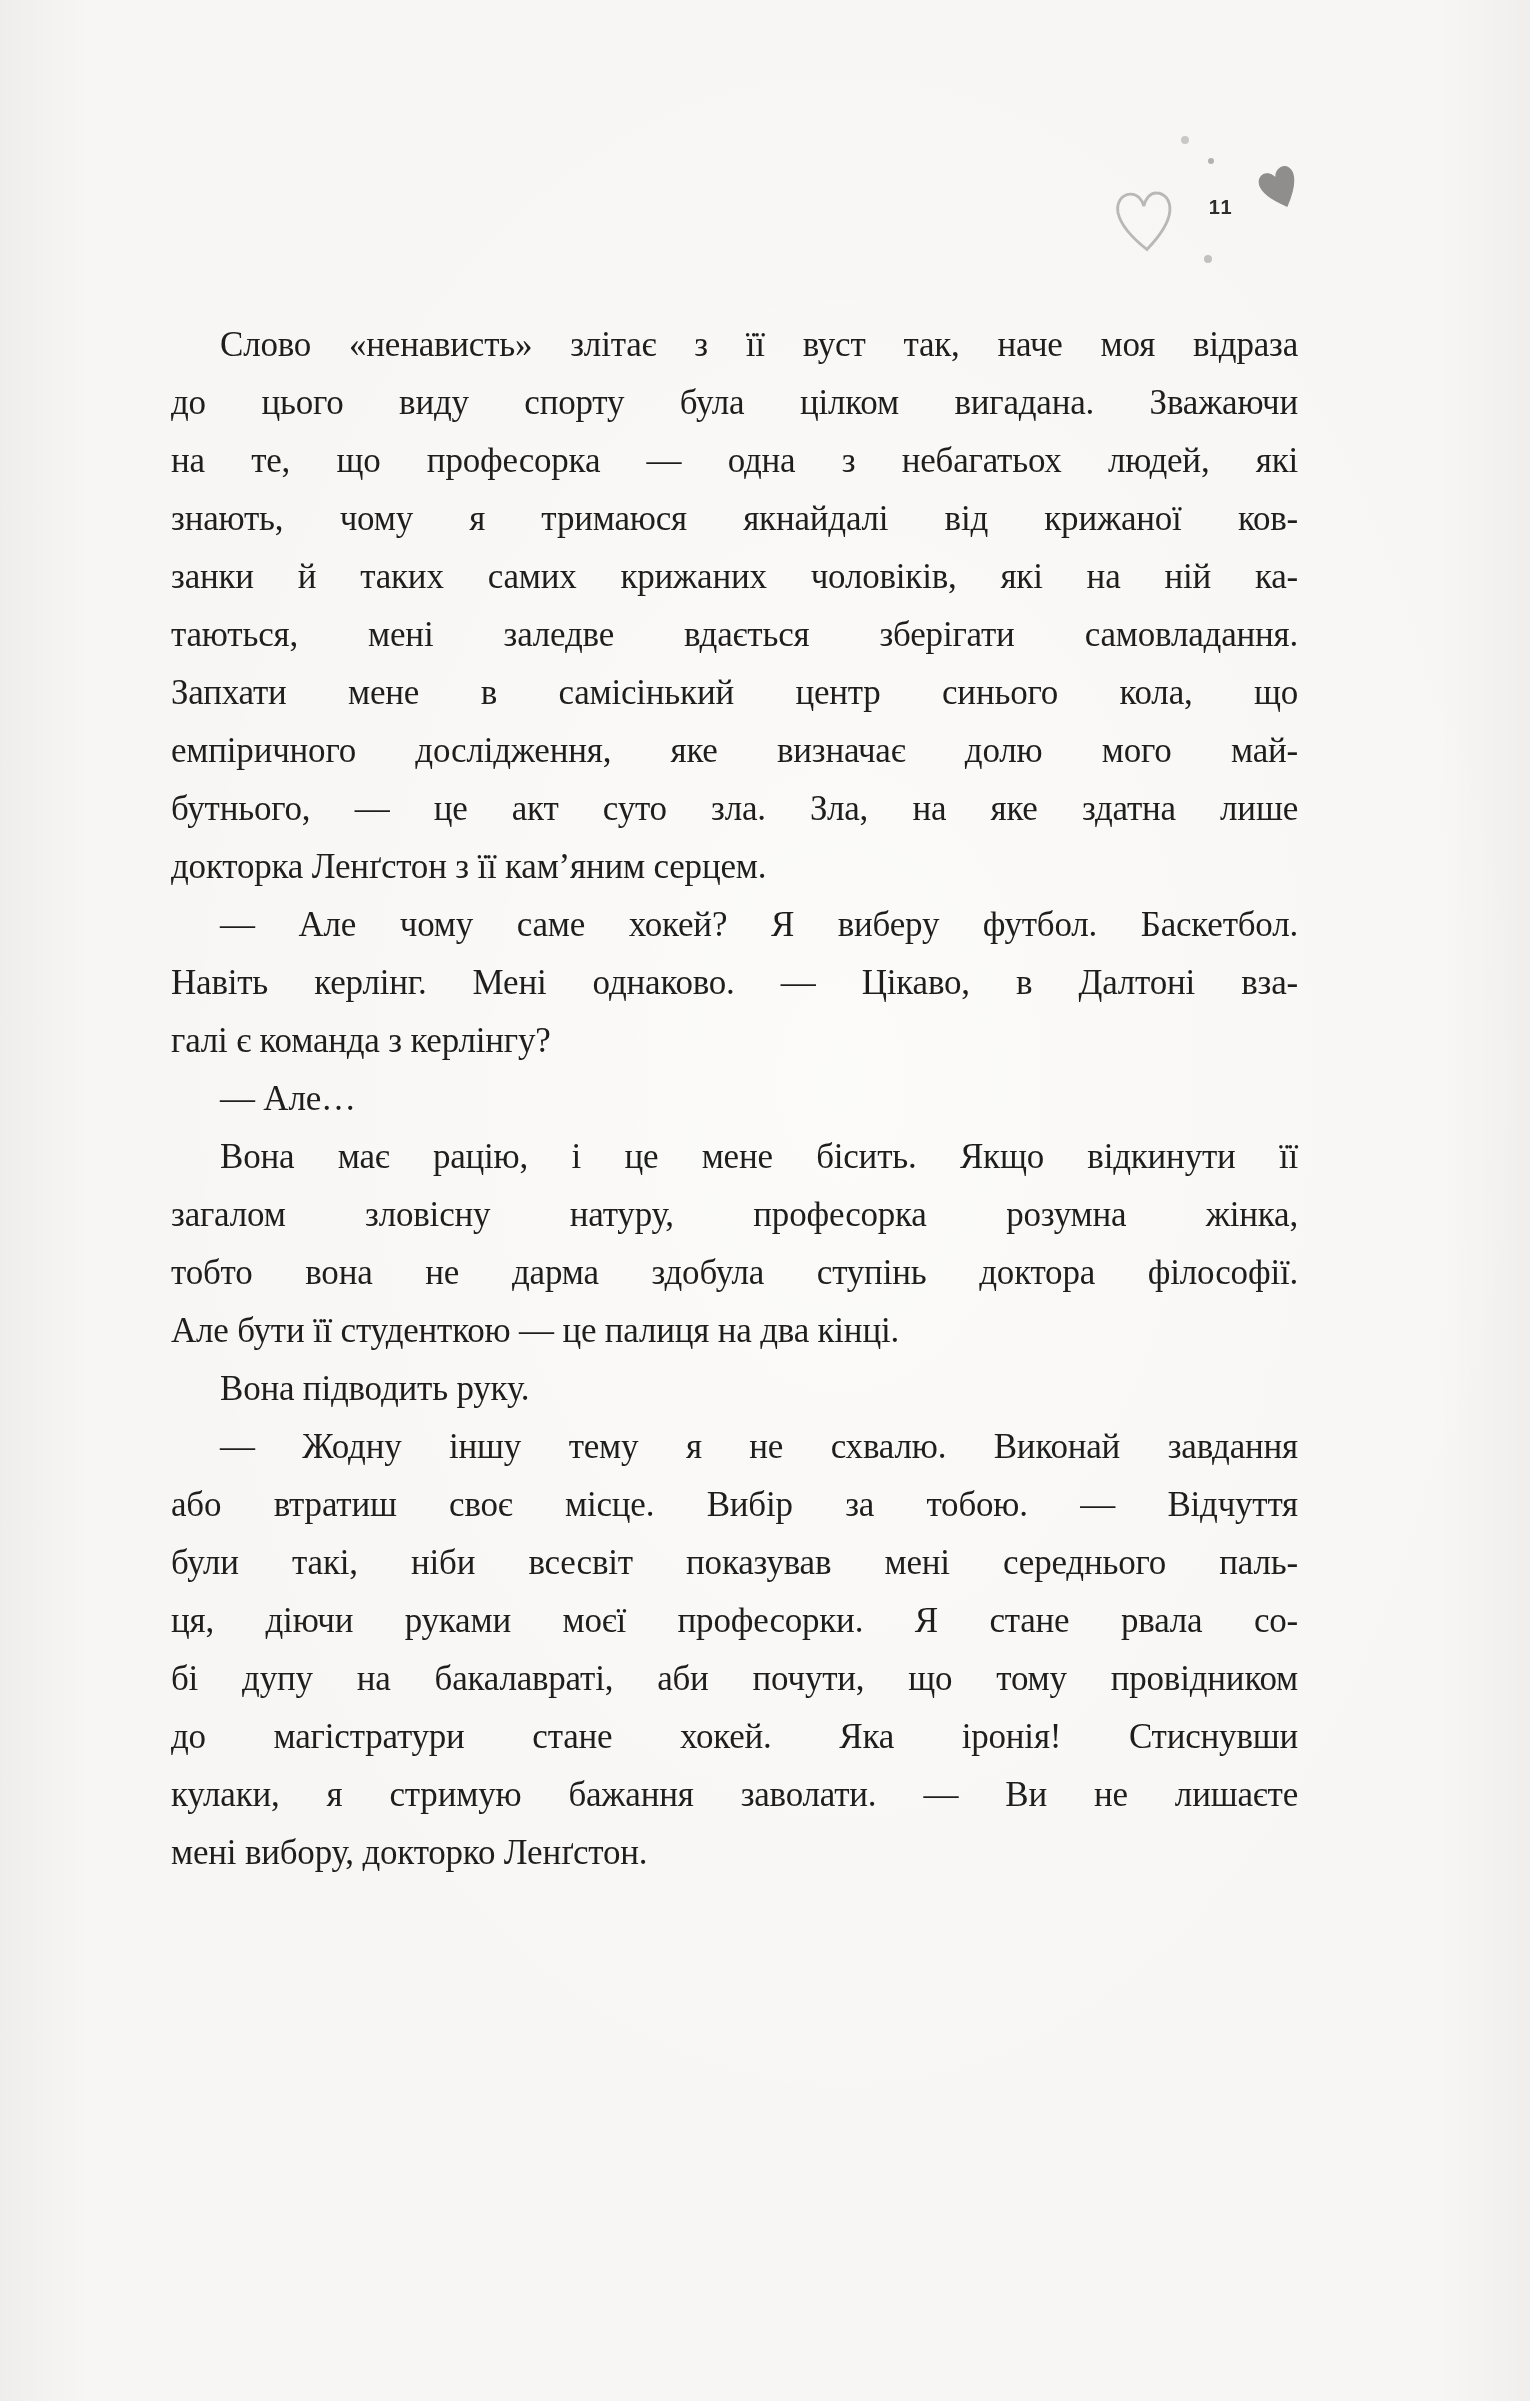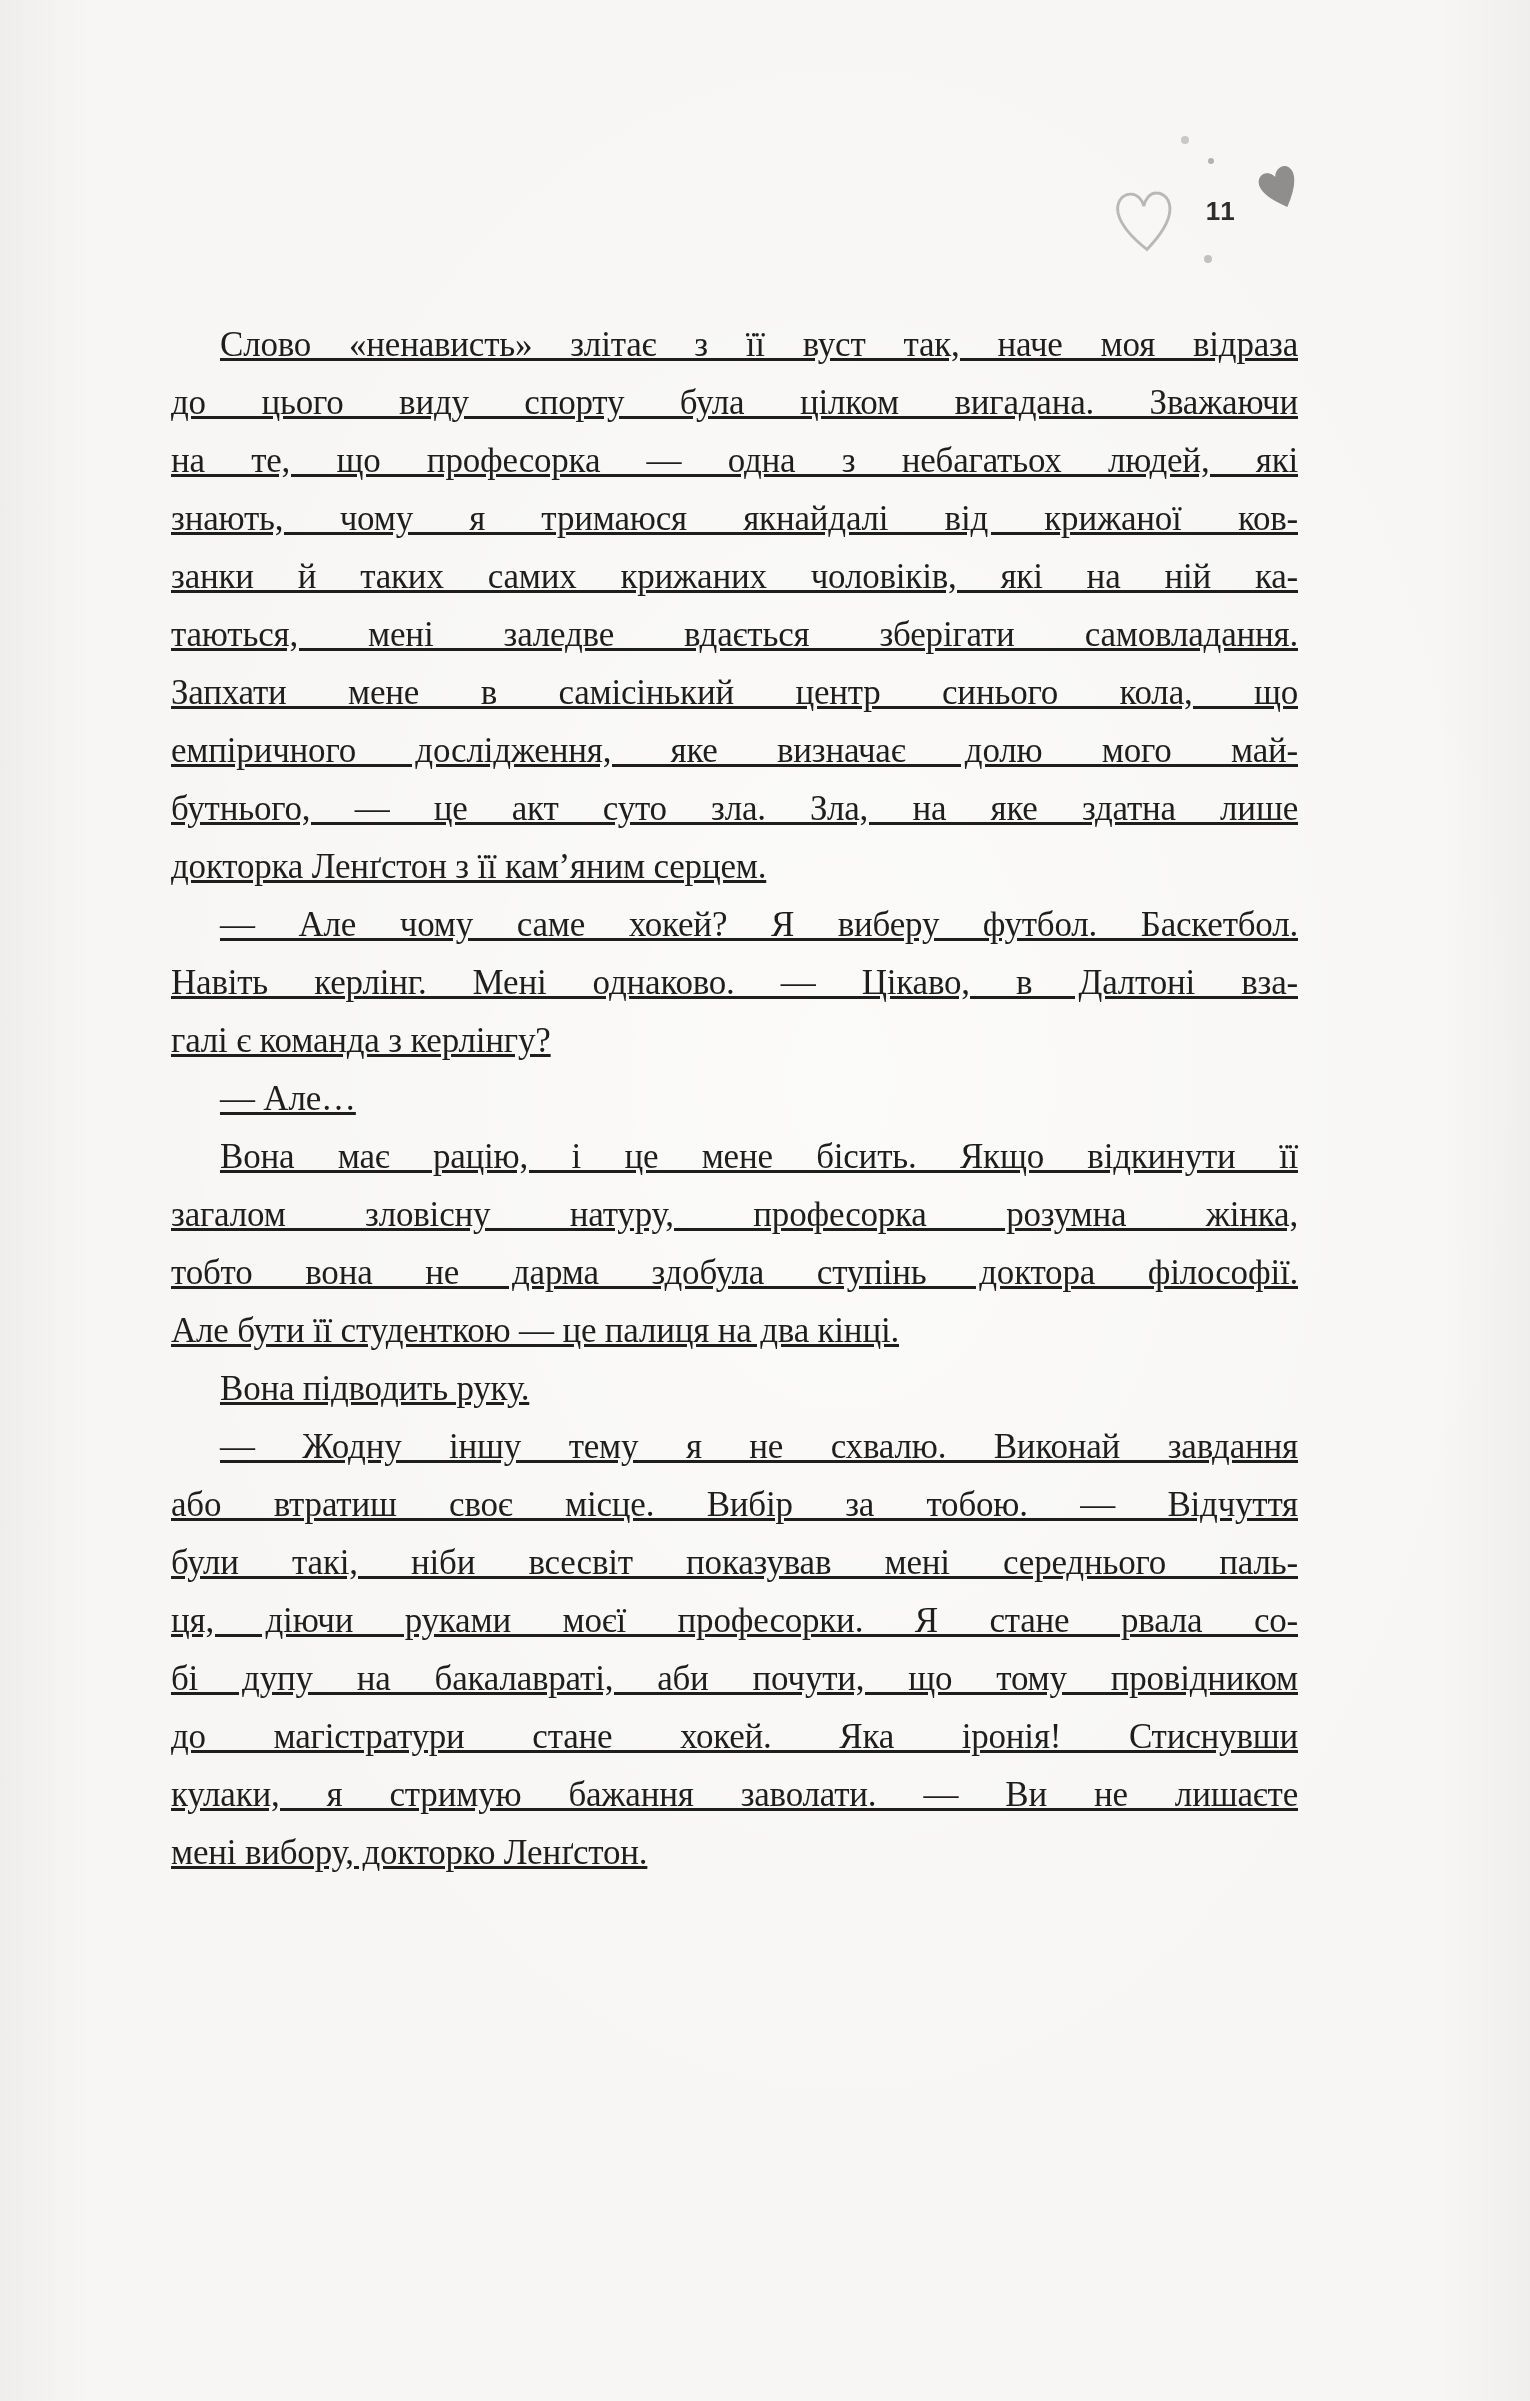--- a/index.html
+++ b/index.html
@@ -26,33 +26,32 @@
     width: 64px; height: 76px; transform: rotate(-4deg);
   }
   .filled-heart {
     position: absolute; left: 1257px; top: 163px;
     width: 45px; height: 49px; transform: rotate(-22deg);
   }
   .page-number {
     position: absolute; left: 1193px; top: 196px;
     width: 56px; text-align: center;
     font-family: "Liberation Sans", sans-serif;
-    font-size: 26px; font-weight: 600; color: #2d2d2d;
+    font-size: 20px; font-weight: 600; color: #2d2d2d;
     letter-spacing: 1.6px;
   }
   .dot { position: absolute; border-radius: 50%; }
   .dot-1 { left: 1181px; top: 136px; width: 8px; height: 8px; background: #c9c8c6; }
   .dot-2 { left: 1208px; top: 158px; width: 6.4px;  height: 6.4px;  background: #b3b2b0; }
   .dot-3 { left: 1204px; top: 255px; width: 8px; height: 8px; background: #c2c1bf; }
 
   .text-block {
     position: absolute; left: 171px; top: 316px; width: 1127px;
     font-size: 35px; line-height: 58px; color: #1e1e1e;
     letter-spacing: -0.2px;
-    text-decoration: underline;
   }
   .para { margin: 0; }
   .line {
     text-align: justify;
     text-align-last: justify;
     white-space: normal;
     min-height: 58px;
   }
   .line.first { text-indent: 49px; }
   .line.last  { text-align-last: left; }

